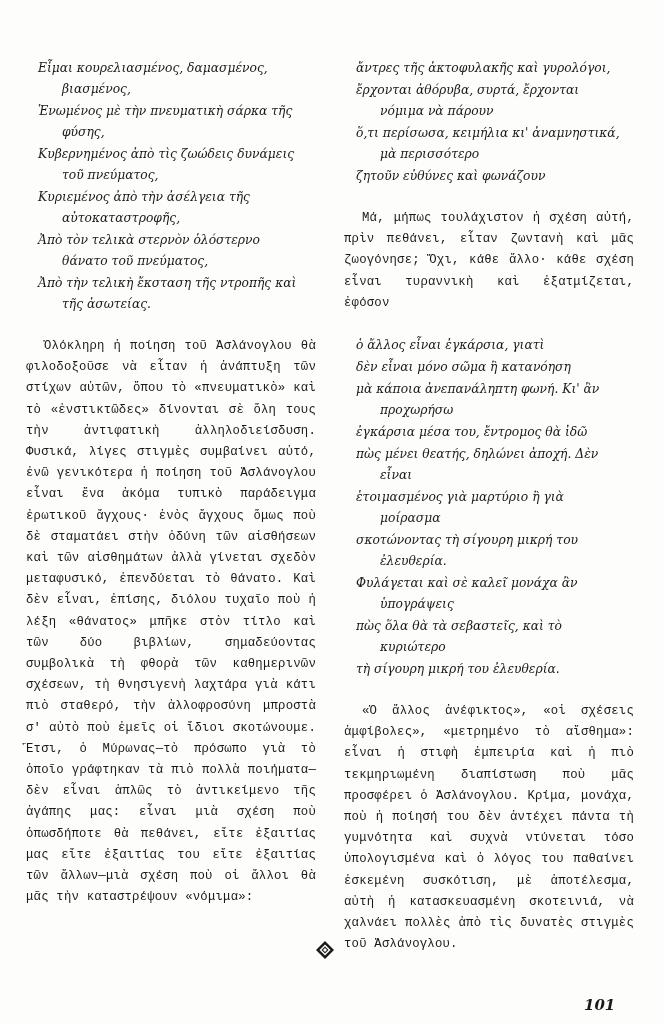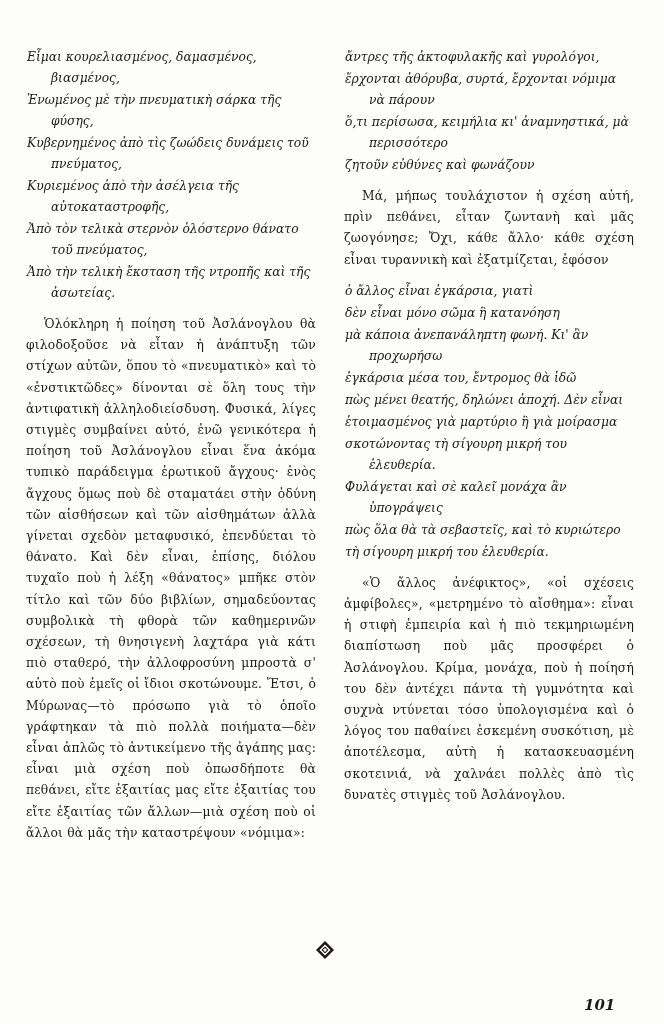--- a/index.html
+++ b/index.html
@@ -4,23 +4,23 @@
 <style>
   html, body { margin: 0; padding: 0; }
   body {
     width: 664px; height: 1024px; background: #fdfdfb; position: relative;
     overflow: hidden; color: #1c1a18;
     font-family: "DejaVu Serif", "Liberation Serif", serif;
   }
   .col { position: absolute; top: 46px; font-size: 12.3px; }
   .col-left { left: 26px; width: 290px; }
   .col-right { left: 344px; width: 290px; }
-  .verse { font-style: italic; margin: 1px; }
+  .verse { font-style: italic; margin: 12px; }
   .verse .vl { margin: 0 0 1px 0; line-height: 21px; padding-left: 24px; text-indent: -24px; }
-  .prose { margin: 0; text-align: justify; line-height: 21.2px; text-indent: 18px; letter-spacing: 0.2px; }
+  .prose { margin: 0; text-align: justify; line-height: 21.2px; text-indent: 18px; letter-spacing: 0.2px; font-family: Liberation Mono, monospace; }
   .gap { height: 9px; }
   .ornament { position: absolute; left: 315px; top: 940px; width: 20px; height: 20px; }
   .page-num { position: absolute; left: 584px; top: 996px; font-weight: bold; font-style: italic; font-size: 15px; }
 </style>
 </head>
 <body>
 
 <div class="col col-left">
   <div class="verse">
     <p class="vl">Εἶμαι κουρελιασμένος, δαμασμένος, βιασμένος,</p>

